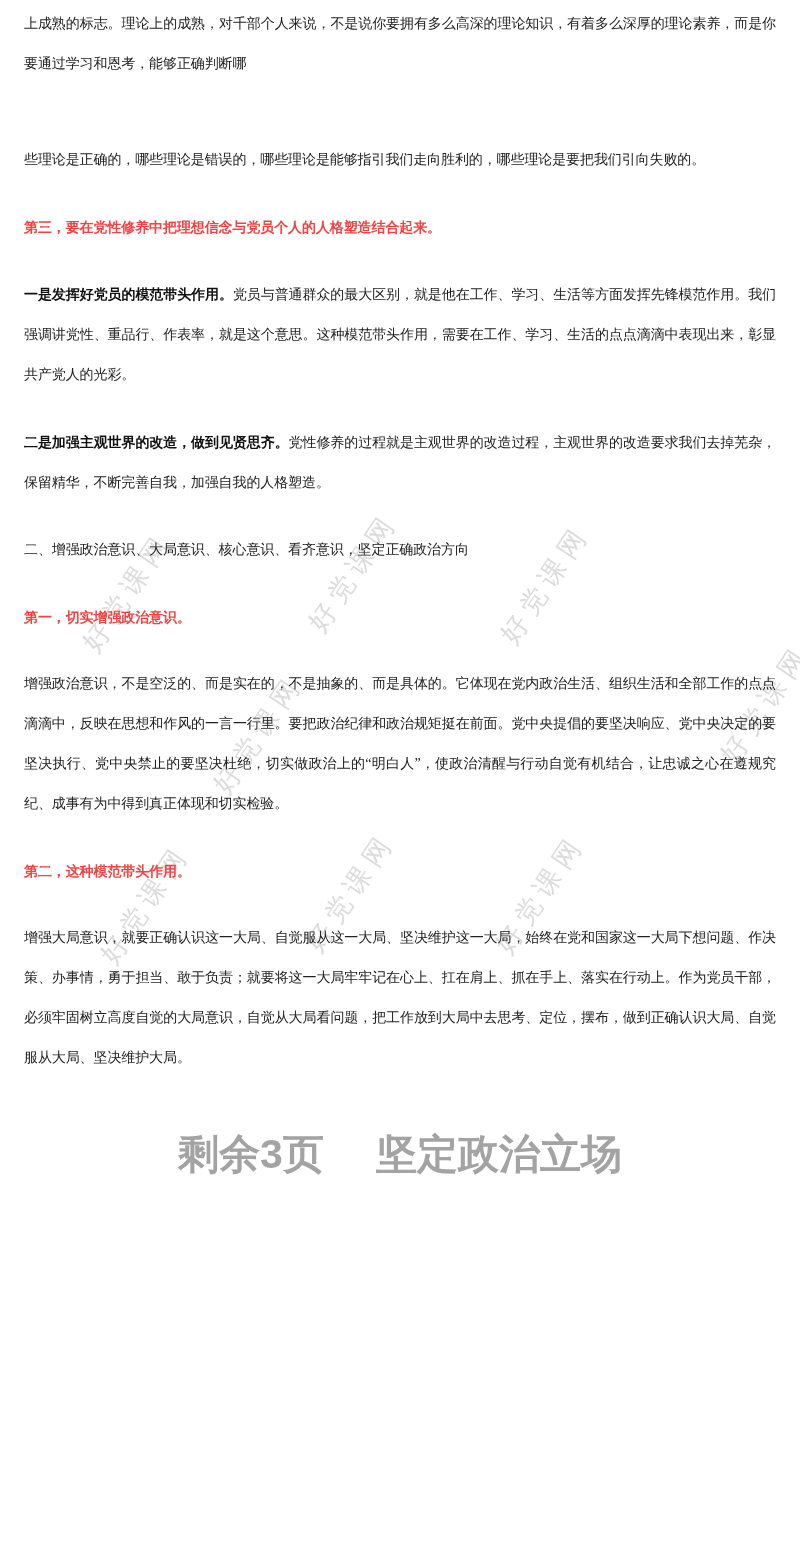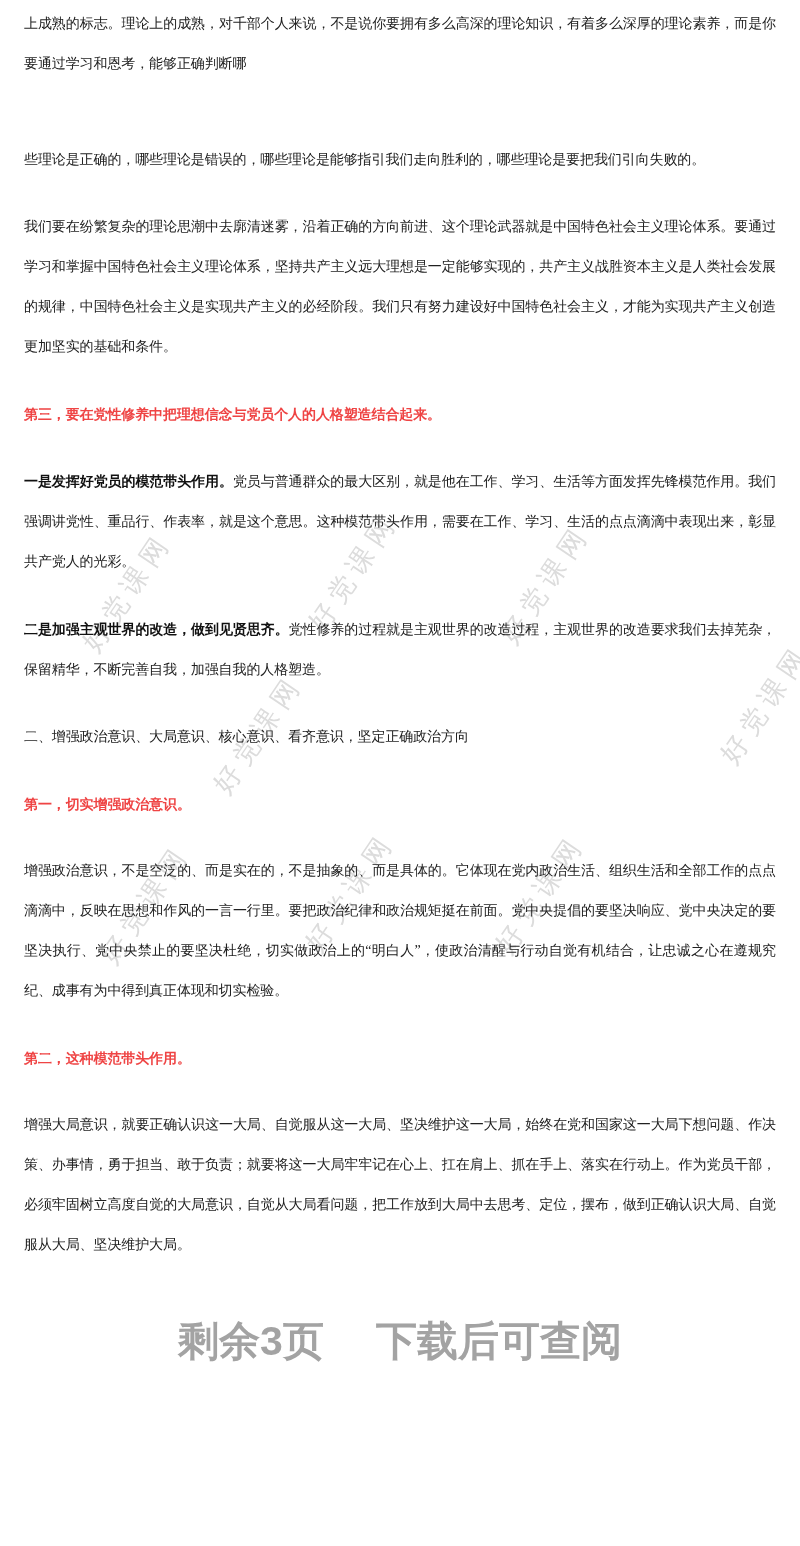--- a/index.html
+++ b/index.html
@@ -81,29 +81,28 @@
     <span class="watermark" style="left:190px; top:716px;">好党课网</span>
     <span class="watermark" style="left:697px; top:686px;">好党课网</span>
     <span class="watermark" style="left:77px;  top:886px;">好党课网</span>
     <span class="watermark" style="left:282px; top:874px;">好党课网</span>
     <span class="watermark" style="left:472px; top:876px;">好党课网</span>
   </div>
 
   <div class="content">
     <p class="mb56">上成熟的标志。理论上的成熟，对千部个人来说，不是说你要拥有多么高深的理论知识，有着多么深厚的理论素养，而是你要通过学习和恩考，能够正确判断哪</p>
     <p>些理论是正确的，哪些理论是错误的，哪些理论是能够指引我们走向胜利的，哪些理论是要把我们引向失败的。</p>
-    <p>我们要在纷繁复杂的理论思潮中去廓清迷雾，沿着正确的方向前进、这个理论武器就是中国特色社会主义理论体系。要通过学习和掌握中国特色社会主义理论体系，坚持共产主义远大理想是一定能够实现的，共产主义战胜资本主义是人类社会发展的规律，中国特色社会主义是实现共产主义的必经阶段。我们只有努力建设好中国特色社会主义，才能为实现共产主义创造更加坚实的基础和条件。</p>
     <p class="heading">第三，要在党性修养中把理想信念与党员个人的人格塑造结合起来。</p>
     <p><span class="lead">一是发挥好党员的模范带头作用。</span><span>党员与普通群众的最大区别，就是他在工作、学习、生活等方面发挥先锋模范作用。我们强调讲党性、重品行、作表率，就是这个意思。这种模范带头作用，需要在工作、学习、生活的点点滴滴中表现出来，彰显共产党人的光彩。</span></p>
     <p><span class="lead">二是加强主观世界的改造，做到见贤思齐。</span><span>党性修养的过程就是主观世界的改造过程，主观世界的改造要求我们去掉芜杂，保留精华，不断完善自我，加强自我的人格塑造。</span></p>
     <p>二、增强政治意识、大局意识、核心意识、看齐意识，坚定正确政治方向</p>
     <p class="heading">第一，切实增强政治意识。</p>
     <p>增强政治意识，不是空泛的、而是实在的，不是抽象的、而是具体的。它体现在党内政治生活、组织生活和全部工作的点点滴滴中，反映在思想和作风的一言一行里。要把政治纪律和政治规矩挺在前面。党中央提倡的要坚决响应、党中央决定的要坚决执行、党中央禁止的要坚决杜绝，切实做政治上的“明白人”，使政治清醒与行动自觉有机结合，让忠诚之心在遵规究纪、成事有为中得到真正体现和切实检验。</p>
     <p class="heading">第二，这种模范带头作用。</p>
     <p>增强大局意识，就要正确认识这一大局、自觉服从这一大局、坚决维护这一大局，始终在党和国家这一大局下想问题、作决策、办事情，勇于担当、敢于负责；就要将这一大局牢牢记在心上、扛在肩上、抓在手上、落实在行动上。作为党员干部，必须牢固树立高度自觉的大局意识，自觉从大局看问题，把工作放到大局中去思考、定位，摆布，做到正确认识大局、自觉服从大局、坚决维护大局。</p>
   </div>
 
   <div class="footer">
     <span>剩余3页</span>
-    <span>下载后可查阅</span>
+    <span>坚定政治立场</span>
   </div>
 
 </div>
 
 </body></html>

